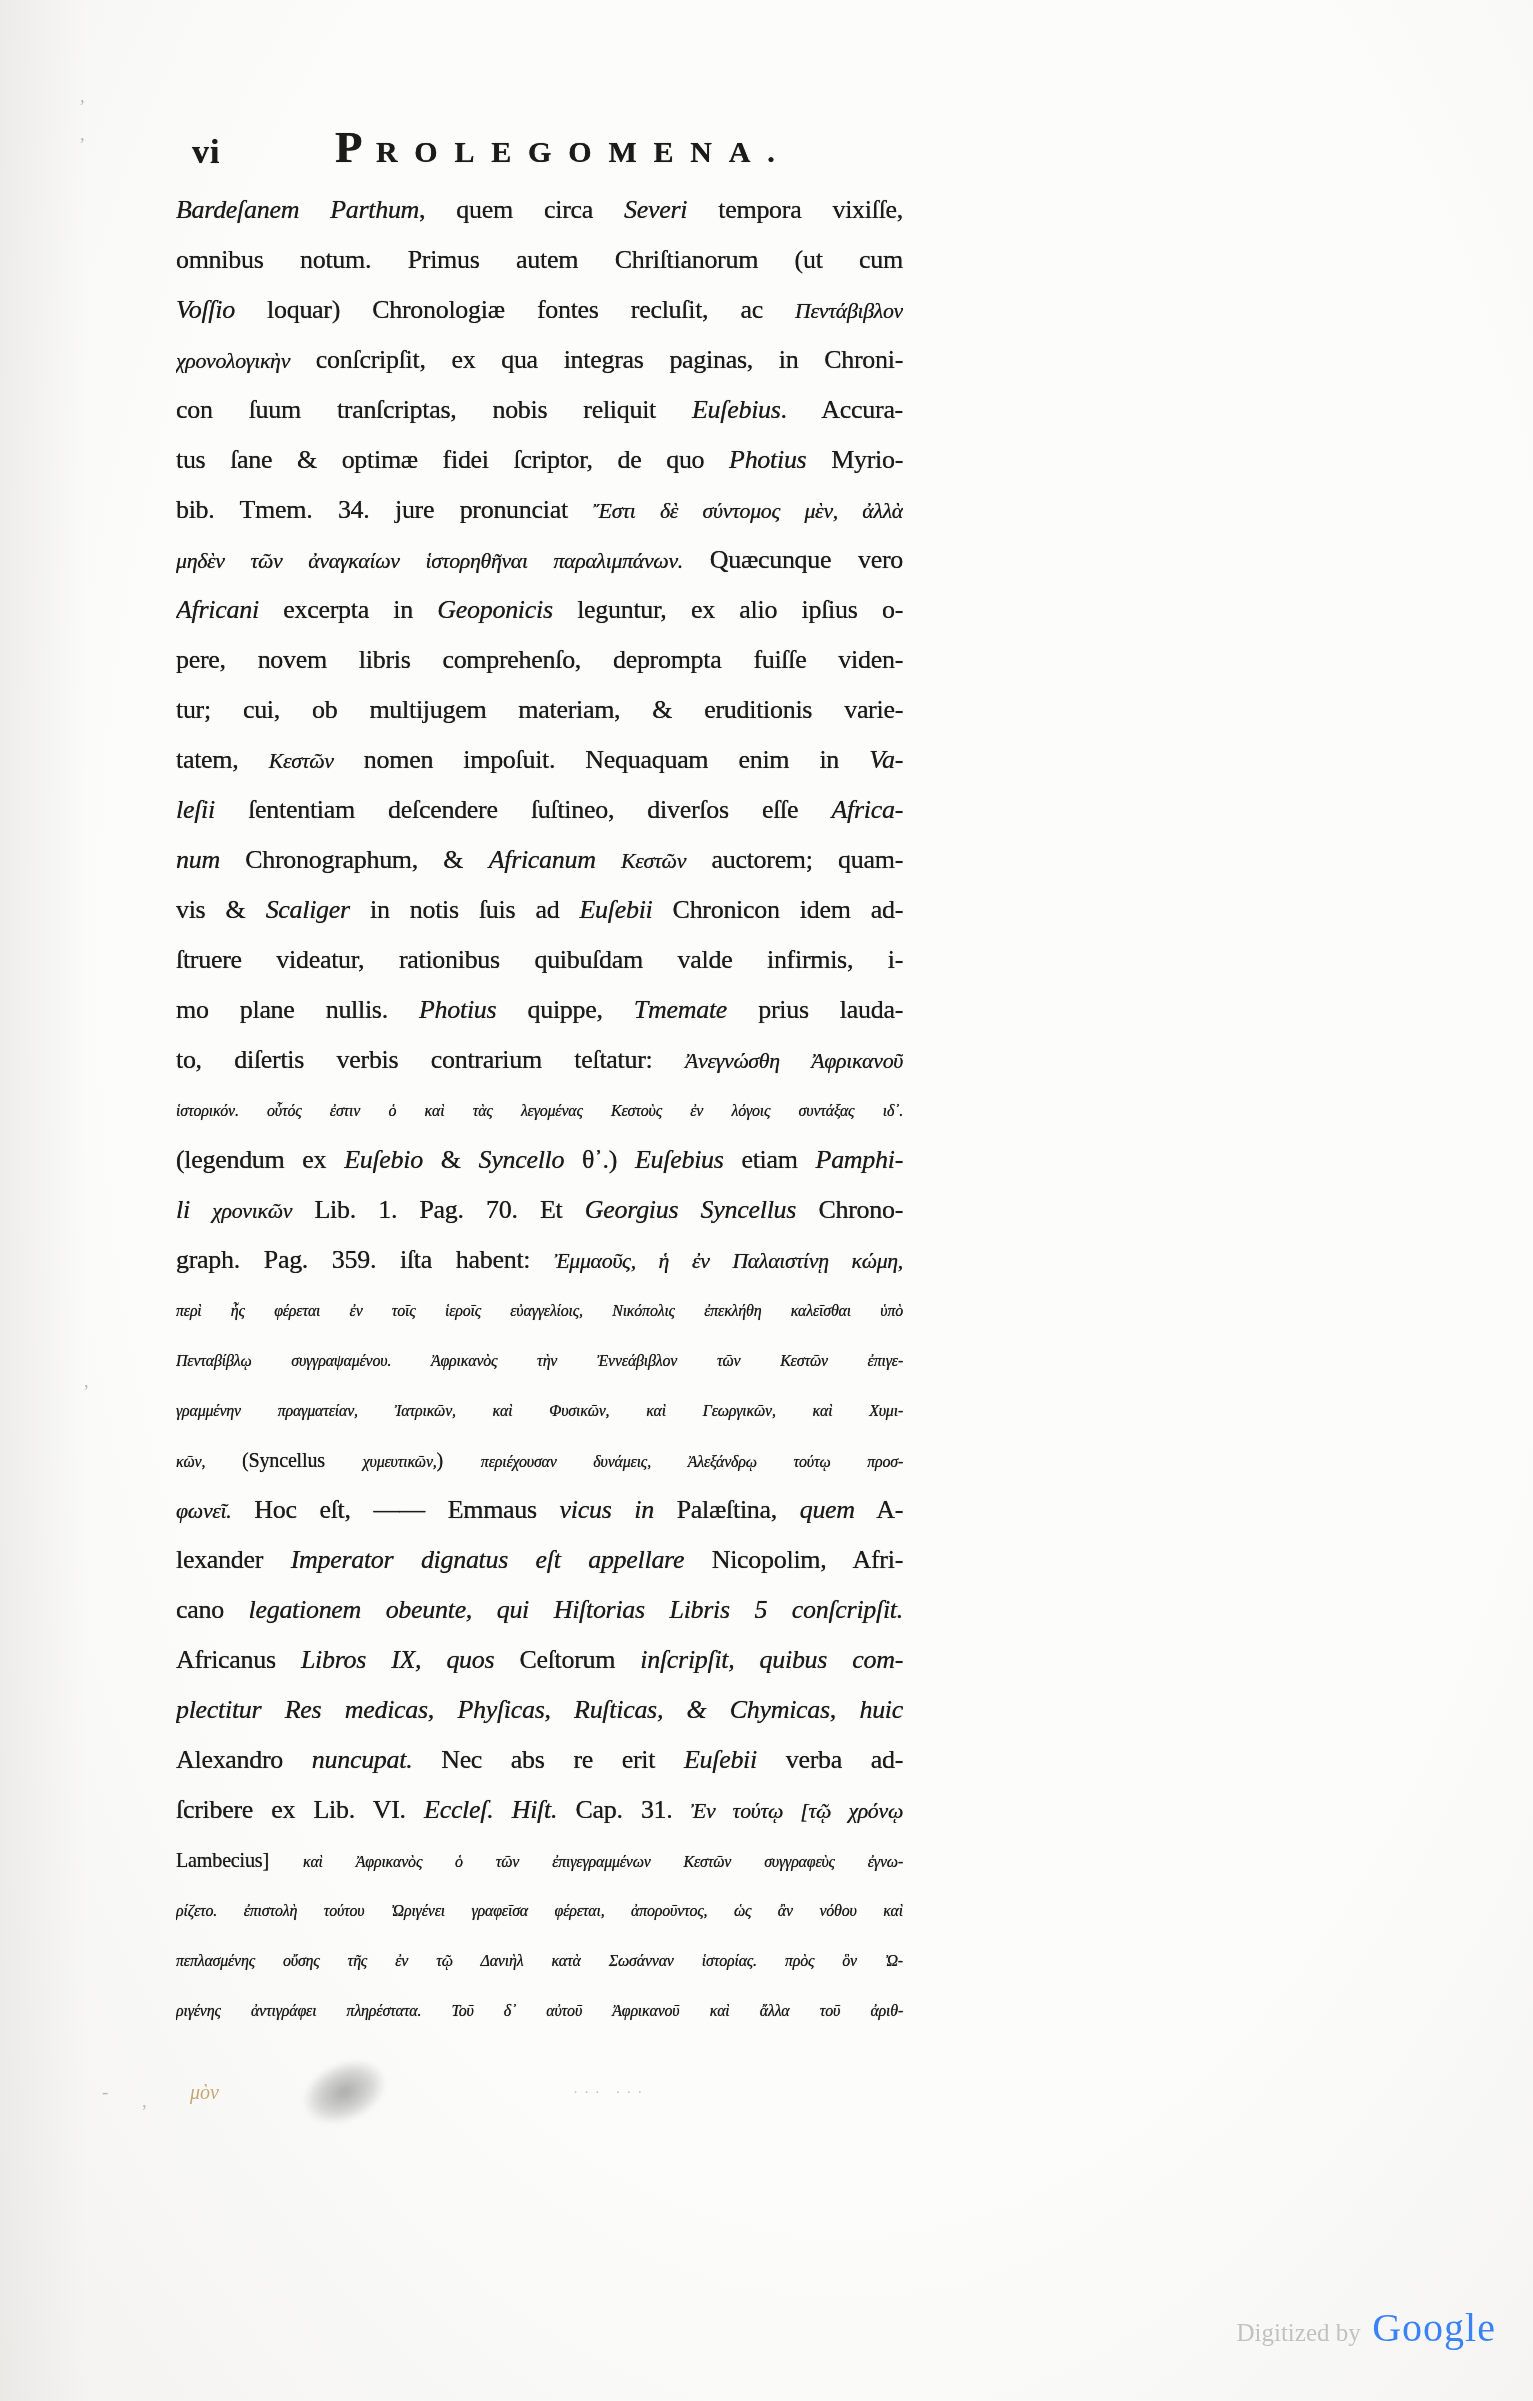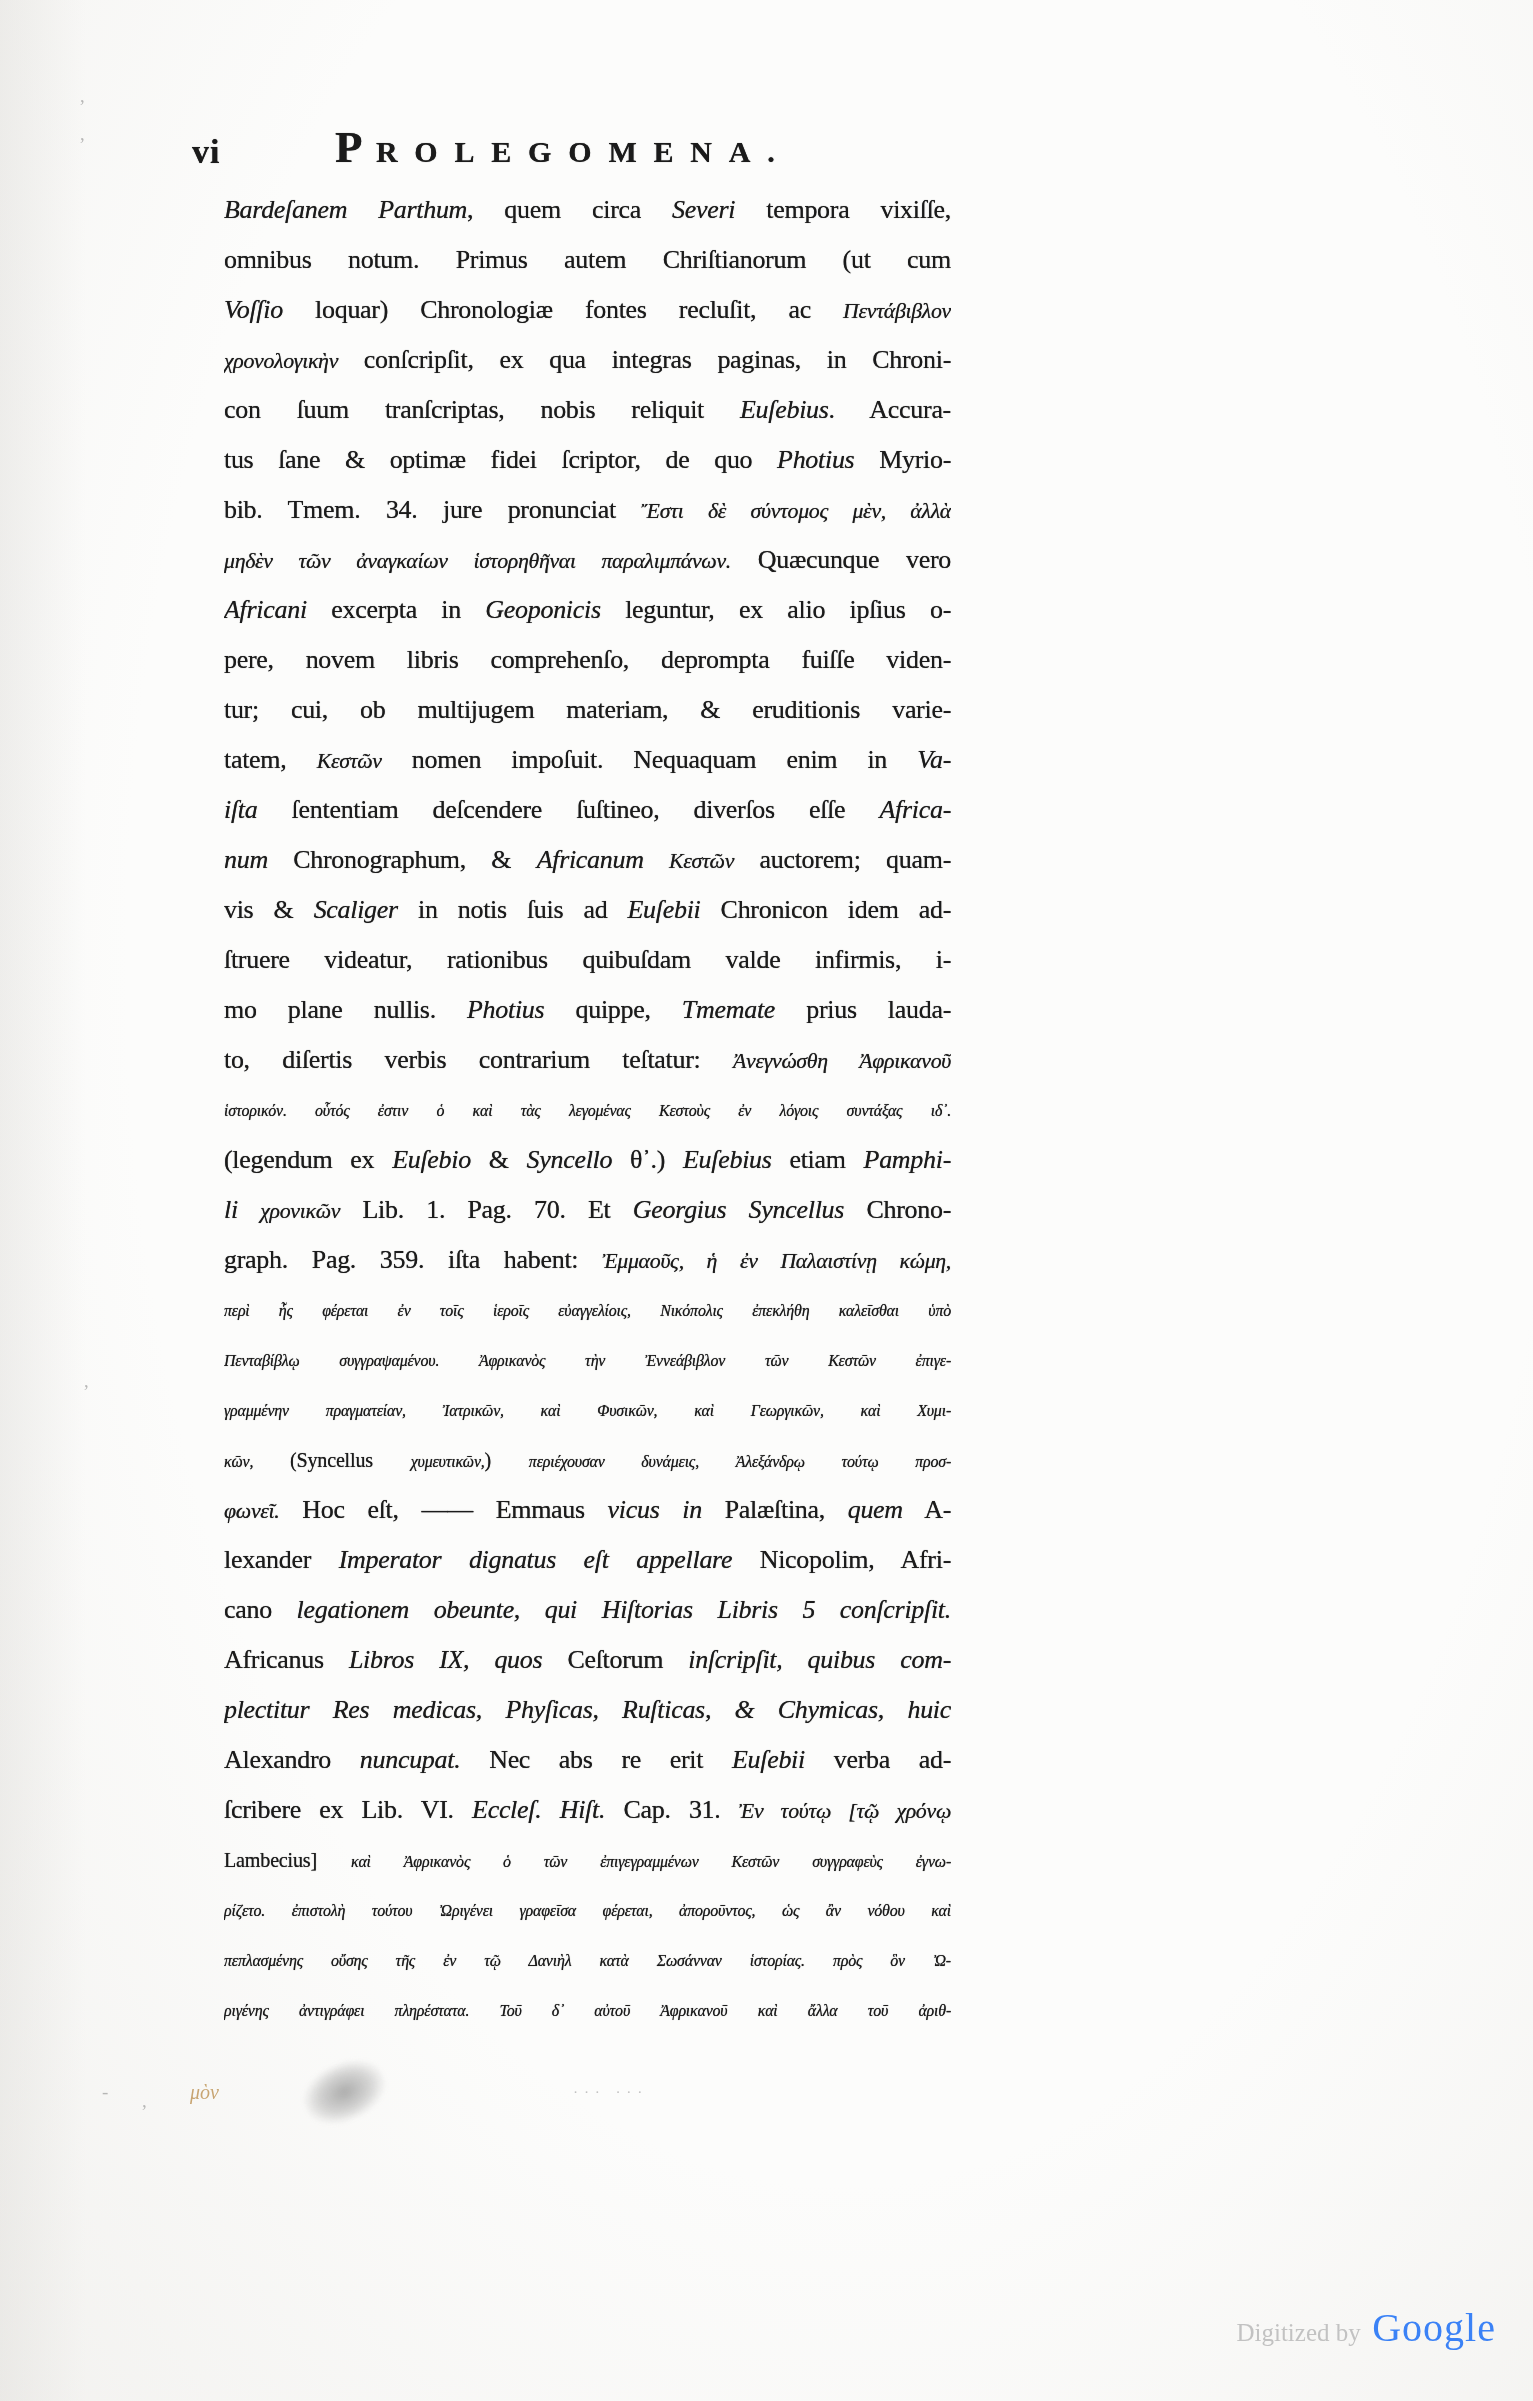--- a/index.html
+++ b/index.html
@@ -23,21 +23,21 @@
     text-shadow:0 0 0.7px rgba(20,20,20,.9);
   }
   .title{
     position:absolute;left:319px;top:0;white-space:nowrap;
     font-weight:bold;text-shadow:0 0 0.7px rgba(20,20,20,.9);
   }
   .title .cap{font-size:45px;letter-spacing:13.4px;}
   .title .rest{font-size:30px;letter-spacing:.56em;}
   
   .body-text{
-    position:absolute;left:176px;top:185px;width:727px;margin-left:48px;
+    position:absolute;left:176px;top:185px;width:727px;
   }
   .line{
     height:50px;line-height:50px;overflow:hidden;
     text-align:justify;text-align-last:justify;
     font-size:26px;letter-spacing:-0.3px;
     text-shadow:0 0 0.7px rgba(20,20,20,.85);
     white-space:normal;
   }
   .line .it{font-style:italic;}
   .line .gr{font-style:italic;font-size:.84em;}
@@ -88,21 +88,21 @@
     <div class="line latin"><span class="it">Voſſio</span><span class="rm"> loquar)  Chronologiæ fontes recluſit, ac </span><span class="gr">Πεντάβιβλον</span></div>
     <div class="line latin"><span class="gr">χρονολογικὴν</span><span class="rm"> conſcripſit, ex qua integras paginas, in Chroni-</span></div>
     <div class="line latin"><span class="rm">con ſuum tranſcriptas, nobis reliquit </span><span class="it">Euſebius</span><span class="rm">.  Accura-</span></div>
     <div class="line latin"><span class="rm">tus ſane &amp; optimæ fidei ſcriptor, de quo </span><span class="it">Photius</span><span class="rm"> Myrio-</span></div>
     <div class="line latin"><span class="rm">bib. Tmem. 34.  jure pronunciat </span><span class="gr">Ἔστι δὲ σύντομος μὲν, ἀλλὰ</span></div>
     <div class="line latin"><span class="gr">μηδὲν τῶν ἀναγκαίων ἱστορηθῆναι παραλιμπάνων.</span><span class="rm">  Quæcunque vero</span></div>
     <div class="line latin"><span class="it">Africani</span><span class="rm"> excerpta in </span><span class="it">Geoponicis</span><span class="rm"> leguntur, ex alio ipſius o-</span></div>
     <div class="line latin"><span class="rm">pere, novem libris comprehenſo, deprompta fuiſſe viden-</span></div>
     <div class="line latin"><span class="rm">tur; cui, ob multijugem materiam, &amp; eruditionis varie-</span></div>
     <div class="line latin"><span class="rm">tatem, </span><span class="gr">Κεστῶν</span><span class="rm"> nomen impoſuit.  Nequaquam enim in </span><span class="it">Va-</span></div>
-    <div class="line latin"><span class="it">iſta</span><span class="rm"> ſententiam deſcendere ſuſtineo, diverſos eſſe </span><span class="it">Africa-</span></div>
+    <div class="line latin"><span class="it">leſii</span><span class="rm"> ſententiam deſcendere ſuſtineo, diverſos eſſe </span><span class="it">Africa-</span></div>
     <div class="line latin"><span class="it">num</span><span class="rm"> Chronographum, &amp; </span><span class="it">Africanum</span><span class="rm"> </span><span class="gr">Κεστῶν</span><span class="rm"> auctorem; quam-</span></div>
     <div class="line latin"><span class="rm">vis &amp; </span><span class="it">Scaliger</span><span class="rm"> in notis ſuis ad </span><span class="it">Euſebii</span><span class="rm"> Chronicon idem ad-</span></div>
     <div class="line latin"><span class="rm">ſtruere videatur, rationibus quibuſdam valde infirmis, i-</span></div>
     <div class="line latin"><span class="rm">mo plane nullis.  </span><span class="it">Photius</span><span class="rm"> quippe, </span><span class="it">Tmemate</span><span class="rm"> prius lauda-</span></div>
     <div class="line latin"><span class="rm">to, diſertis verbis contrarium teſtatur: </span><span class="gr">Ἀνεγνώσθη Ἀφρικανοῦ</span></div>
     <div class="line greek"><span class="gr">ἱστορικόν. οὗτός ἐστιν ὁ καὶ τὰς λεγομένας Κεστοὺς ἐν λόγοις συντάξας ιδ᾽.</span></div>
     <div class="line latin"><span class="rm">(legendum ex </span><span class="it">Euſebio</span><span class="rm"> &amp; </span><span class="it">Syncello</span><span class="rm"> θ᾽.) </span><span class="it">Euſebius</span><span class="rm"> etiam </span><span class="it">Pamphi-</span></div>
     <div class="line latin"><span class="it">li</span><span class="rm"> </span><span class="gr">χρονικῶν</span><span class="rm"> Lib. 1. Pag. 70.  Et </span><span class="it">Georgius Syncellus</span><span class="rm"> Chrono-</span></div>
     <div class="line latin"><span class="rm">graph. Pag. 359.  iſta habent: </span><span class="gr">Ἐμμαοῦς, ἡ ἐν Παλαιστίνῃ κώμη,</span></div>
     <div class="line greek"><span class="gr">περὶ ἧς φέρεται ἐν τοῖς ἱεροῖς εὐαγγελίοις, Νικόπολις ἐπεκλήθη καλεῖσθαι ὑπὸ</span></div>

